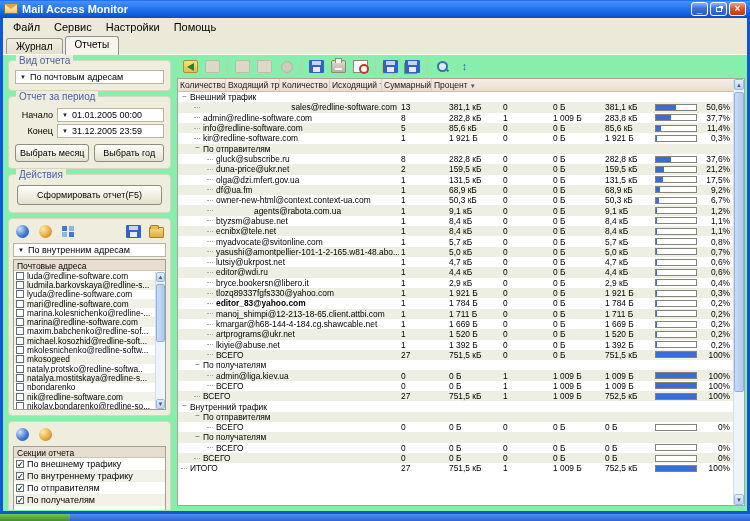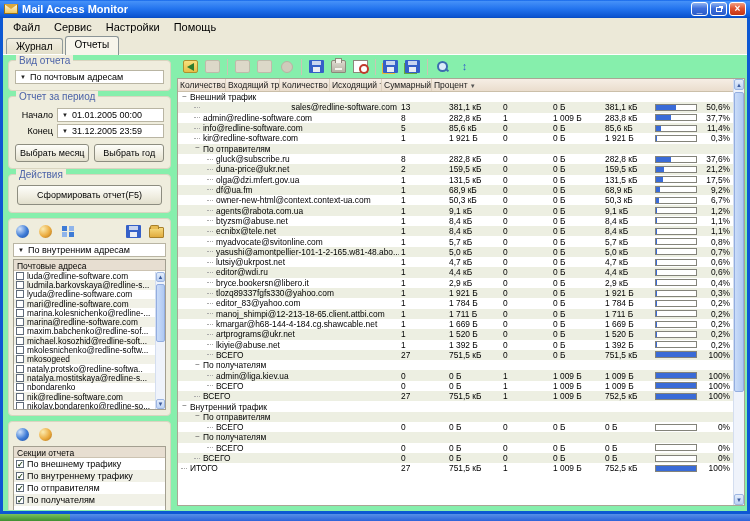--- a/index.html
+++ b/index.html
@@ -531,21 +531,21 @@
                 <div class="c cw4">0 Б</div>
                 <div class="c cw5">50,3 кБ</div>
                 <div class="pct">
                   <span class="bar">
                     <i style="width: 6.7%;"></i>
                   </span>
                   <span class="pcttext">6,7%</span>
                 </div>
               </div>
               <div class="trow alt">
-                <div class="c tree" style="padding-left: 29px;">
+                <div class="c tree" style="padding-left: 29px; gap: 38px;">
                   <span class="leaf"></span>
                   <span class="lab">agents@rabota.com.ua</span>
                 </div>
                 <div class="c cw1">1</div>
                 <div class="c cw2">9,1 кБ</div>
                 <div class="c cw3">0</div>
                 <div class="c cw4">0 Б</div>
                 <div class="c cw5">9,1 кБ</div>
                 <div class="pct">
                   <span class="bar">
@@ -684,21 +684,21 @@
                 <div class="c cw4">0 Б</div>
                 <div class="c cw5">1 921 Б</div>
                 <div class="pct">
                   <span class="bar">
                     <i style="width: 0.3%;"></i>
                   </span>
                   <span class="pcttext">0,3%</span>
                 </div>
               </div>
               <div class="trow">
-                <div class="c tree" style="padding-left: 29px;">
+                <div class="c tree" style="padding-left: 29px; font-weight: bold;">
                   <span class="leaf"></span>
                   <span class="lab">editor_83@yahoo.com</span>
                 </div>
                 <div class="c cw1">1</div>
                 <div class="c cw2">1 784 Б</div>
                 <div class="c cw3">0</div>
                 <div class="c cw4">0 Б</div>
                 <div class="c cw5">1 784 Б</div>
                 <div class="pct">
                   <span class="bar">

